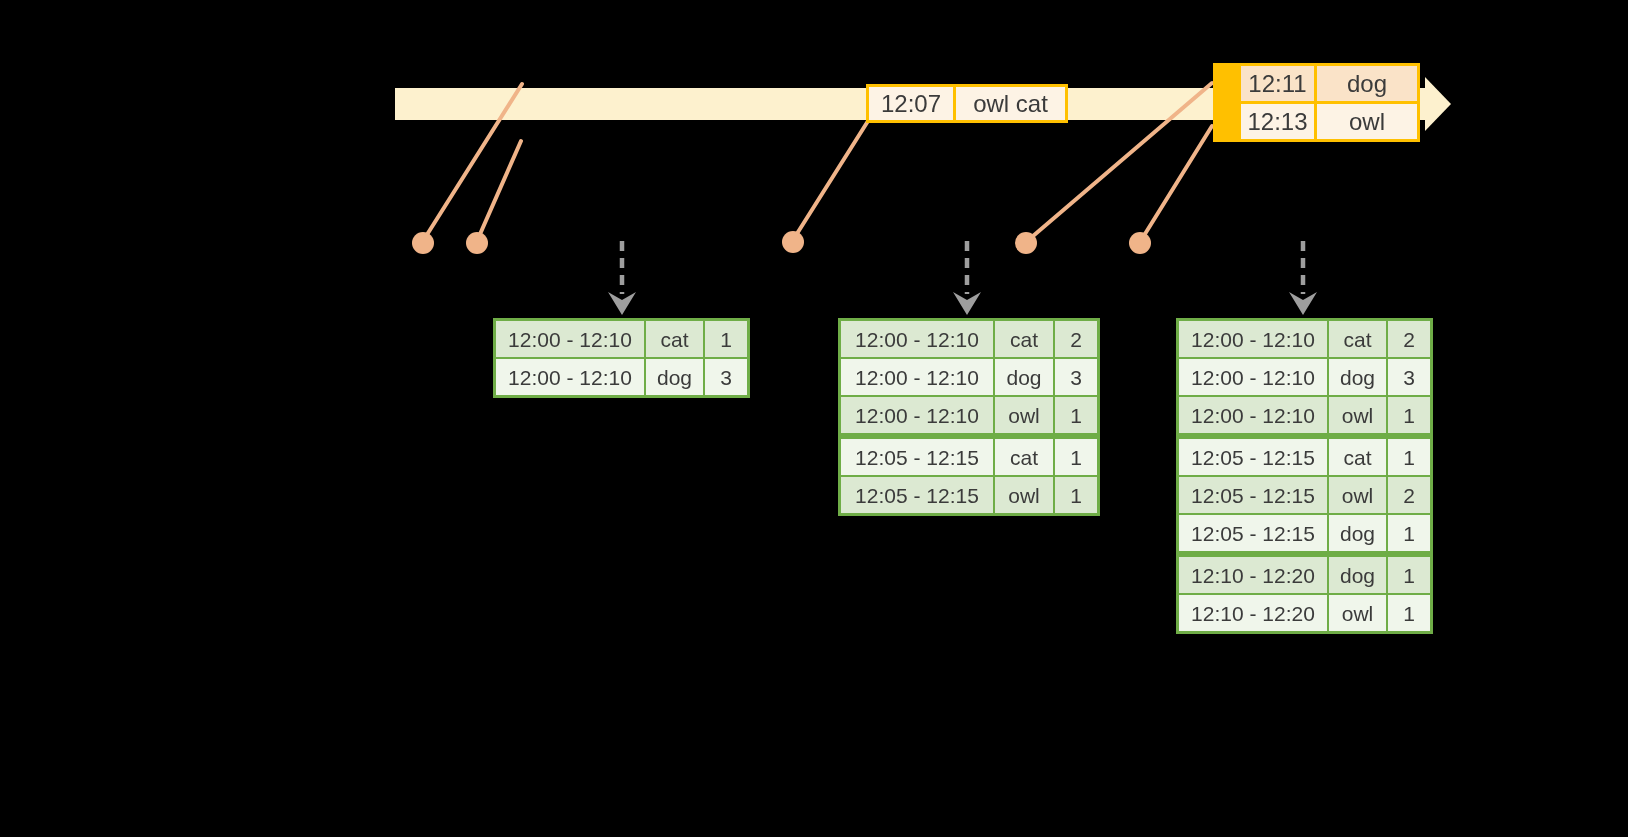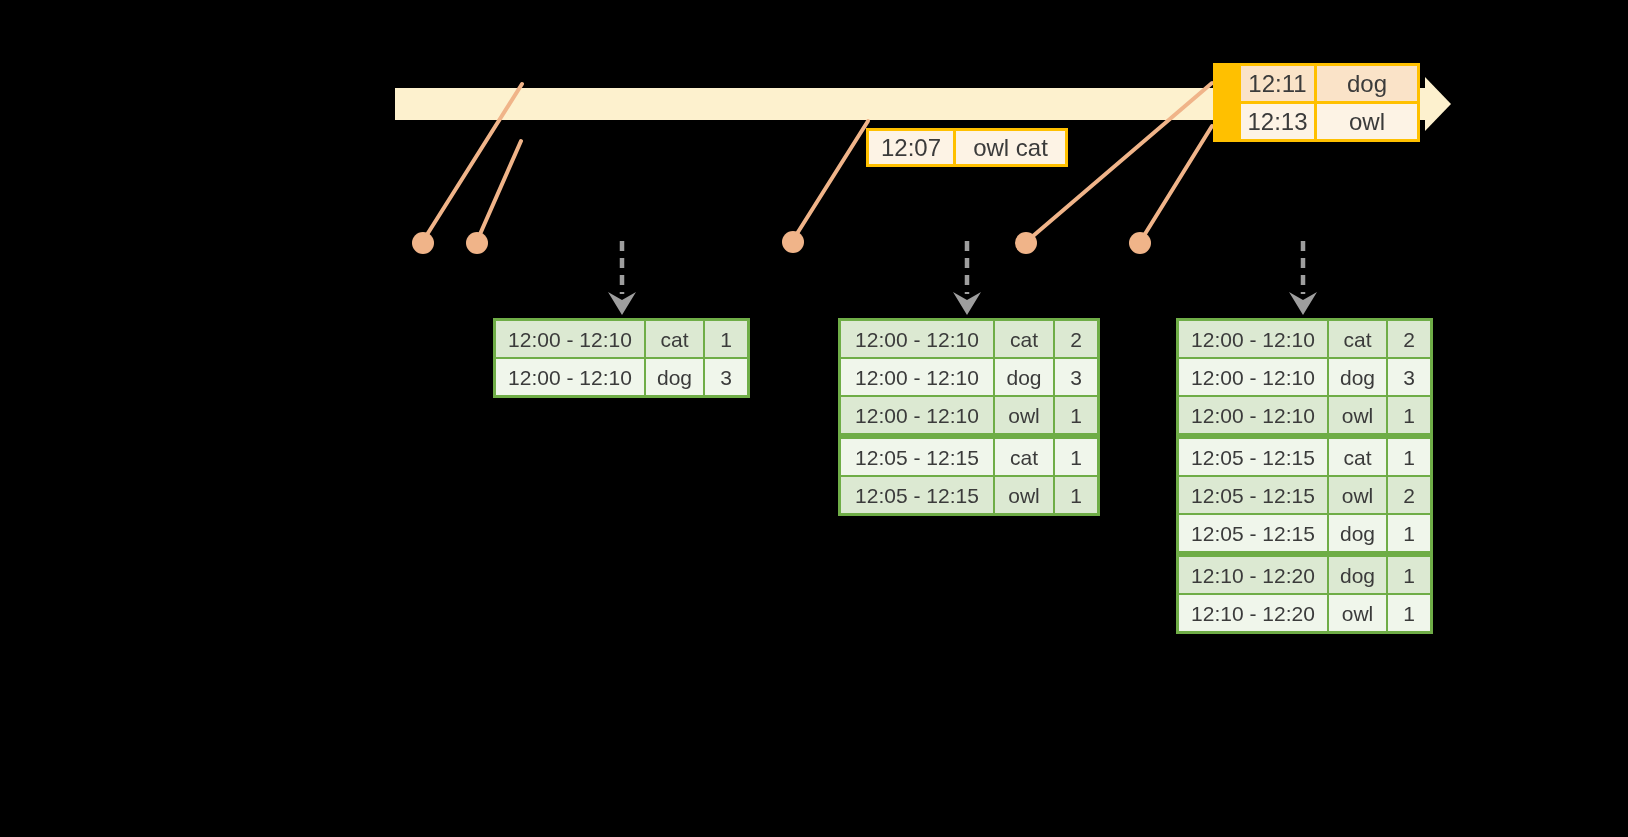--- a/index.html
+++ b/index.html
@@ -87,21 +87,21 @@
     <g>
       <line class="dash-line" x1="967" y1="241" x2="967" y2="294"></line>
       <path class="dash-head" d="M953,292 L967,315 L981,292 L967,300 Z"></path>
     </g>
     <g>
       <line class="dash-line" x1="1303" y1="241" x2="1303" y2="294"></line>
       <path class="dash-head" d="M1289,292 L1303,315 L1317,292 L1303,300 Z"></path>
     </g>
   </svg>
 
-  <div class="event-table et2" style="left:866px;top:84px;margin-top:44px;">
+  <div class="event-table et2" style="left:866px;top:84px;">
       <div class="event-row">
         <div class="cell c-time">12:07</div>
         <div class="cell c-words">owl cat</div>
       </div>
     </div>
   <div class="event-table et3" style="left:1213px;top:63px;padding-left:25px;">
       <div class="event-row">
         <div class="cell c-time">12:11</div>
         <div class="cell c-words">dog</div>
       </div>

